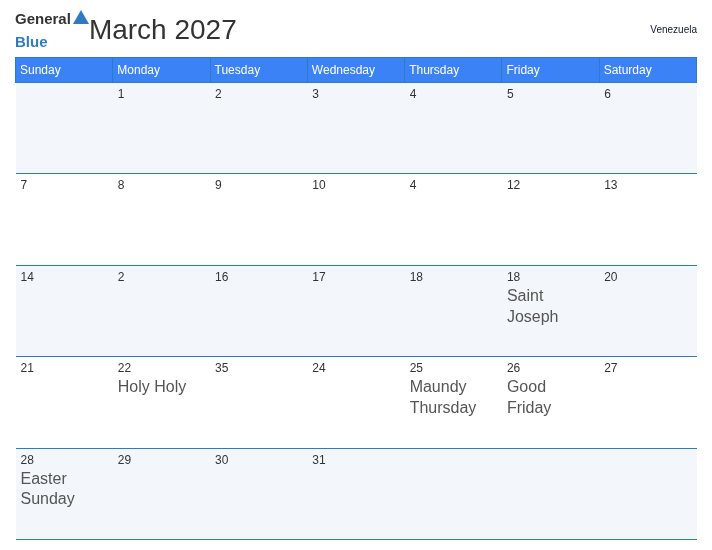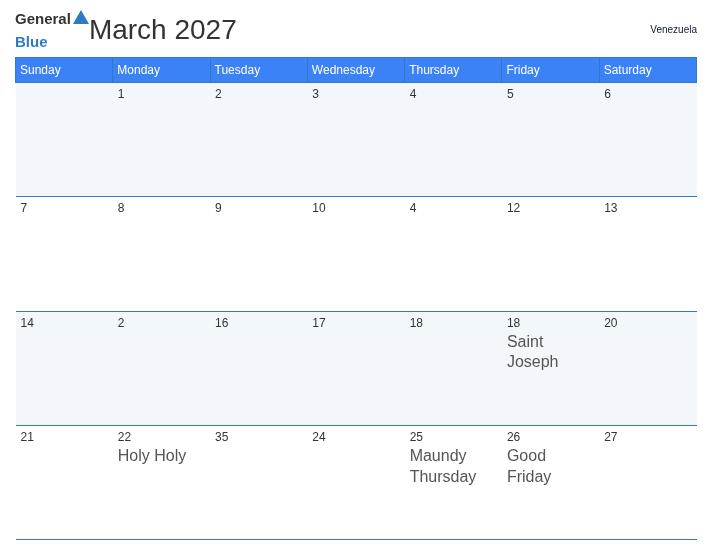--- a/index.html
+++ b/index.html
@@ -242,14 +242,32 @@
           <span class="event-label">Maundy Thursday</span>
         </td>
         <td>
           <span class="day-number">26</span>
           <span class="event-label">Good Friday</span>
         </td>
         <td>
           <span class="day-number">27</span>
         </td>
       </tr>
+      <tr>
+        <td>
+          <span class="day-number">28</span>
+          <span class="event-label">Easter Sunday</span>
+        </td>
+        <td>
+          <span class="day-number">29</span>
+        </td>
+        <td>
+          <span class="day-number">30</span>
+        </td>
+        <td>
+          <span class="day-number">31</span>
+        </td>
+        <td></td>
+        <td></td>
+        <td></td>
+      </tr>
     </tbody>
 </table>
 
 </body></html>

